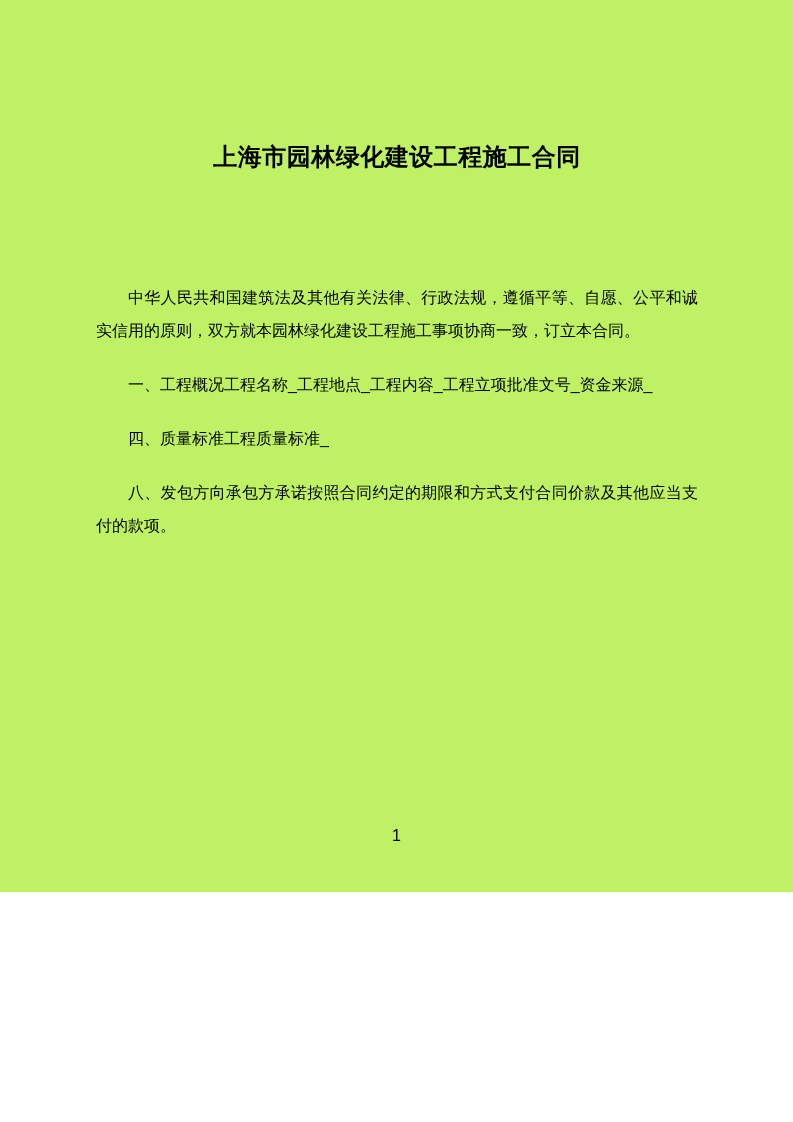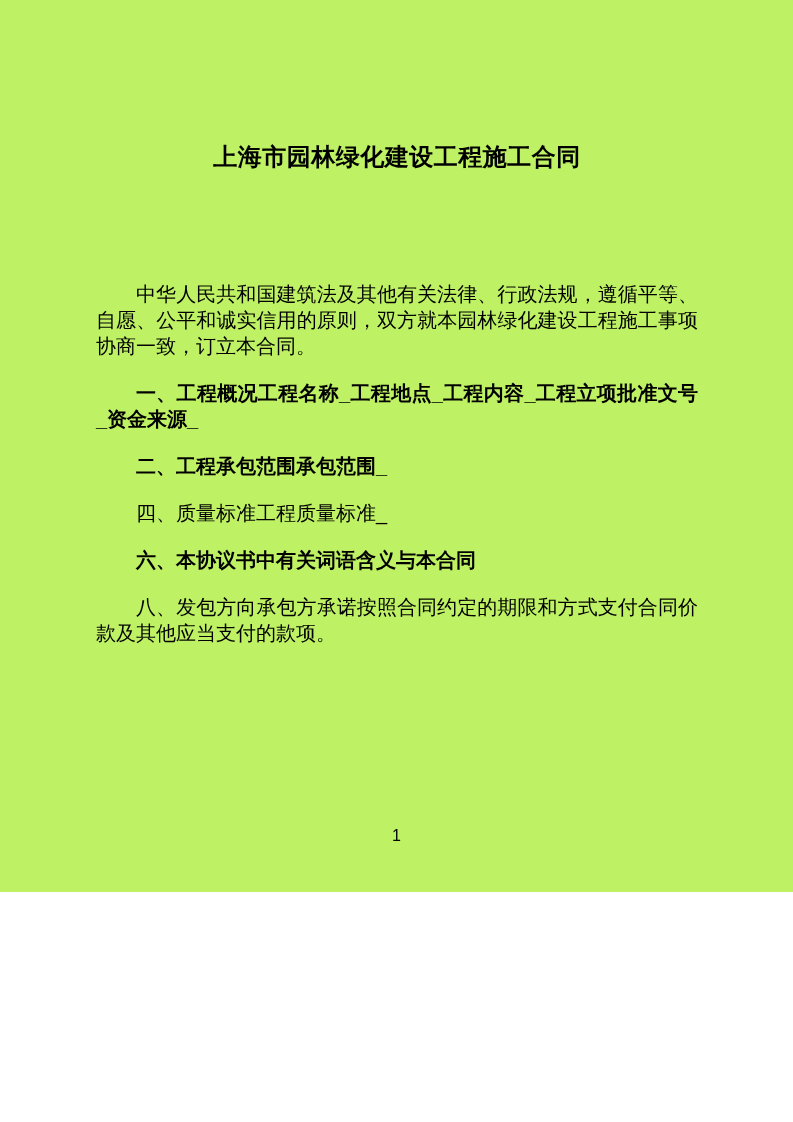--- a/index.html
+++ b/index.html
@@ -22,29 +22,29 @@
     margin: 0;
     padding-top: 140px;
     font-size: 24px;
     line-height: 33px;
     font-weight: bold;
     text-align: center;
     letter-spacing: 0.5px;
   }
   .para {
     margin: 20px 0 0 0;
-    font-size: 20px;
-    line-height: 26px;
+    font-size: 16px;
+    line-height: 33px;
     text-align: justify;
     text-indent: 2em;
     word-break: break-all;
   }
   .para.intro { margin-top: 108px; }
   .para.gap { margin-top: 21px; }
-  .bold { font-weight: bold; }
+  .bold { font-weight: normal; }
   .page-num {
     position: absolute;
     left: 0;
     width: 793px;
     bottom: 46px;
     text-align: center;
     font-size: 16px;
     line-height: 20px;
   }
 </style>
@@ -52,27 +52,25 @@
 <body>
 
 <div class="page">
   <div class="content">
     <h1 class="doc-title">上海市园林绿化建设工程施工合同</h1>
 
     <p class="para intro">中华人民共和国建筑法及其他有关法律、行政法规，遵循平等、自愿、公平和诚实信用的原则，双方就本园林绿化建设工程施工事项协商一致，订立本合同。</p>
 
     <p class="para gap bold">一、工程概况工程名称_工程地点_工程内容_工程立项批准文号_资金来源_</p>
 
-    <p class="para gap bold">二、工程承包范围承包范围_</p>
 
 
     <p class="para gap">四、质量标准工程质量标准_</p>
 
 
-    <p class="para gap bold">六、本协议书中有关词语含义与本合同</p>
 
 
 
     <p class="para gap">八、发包方向承包方承诺按照合同约定的期限和方式支付合同价款及其他应当支付的款项。</p>
 
   </div>
 
   <div class="page-num">1</div>
 </div>
 

